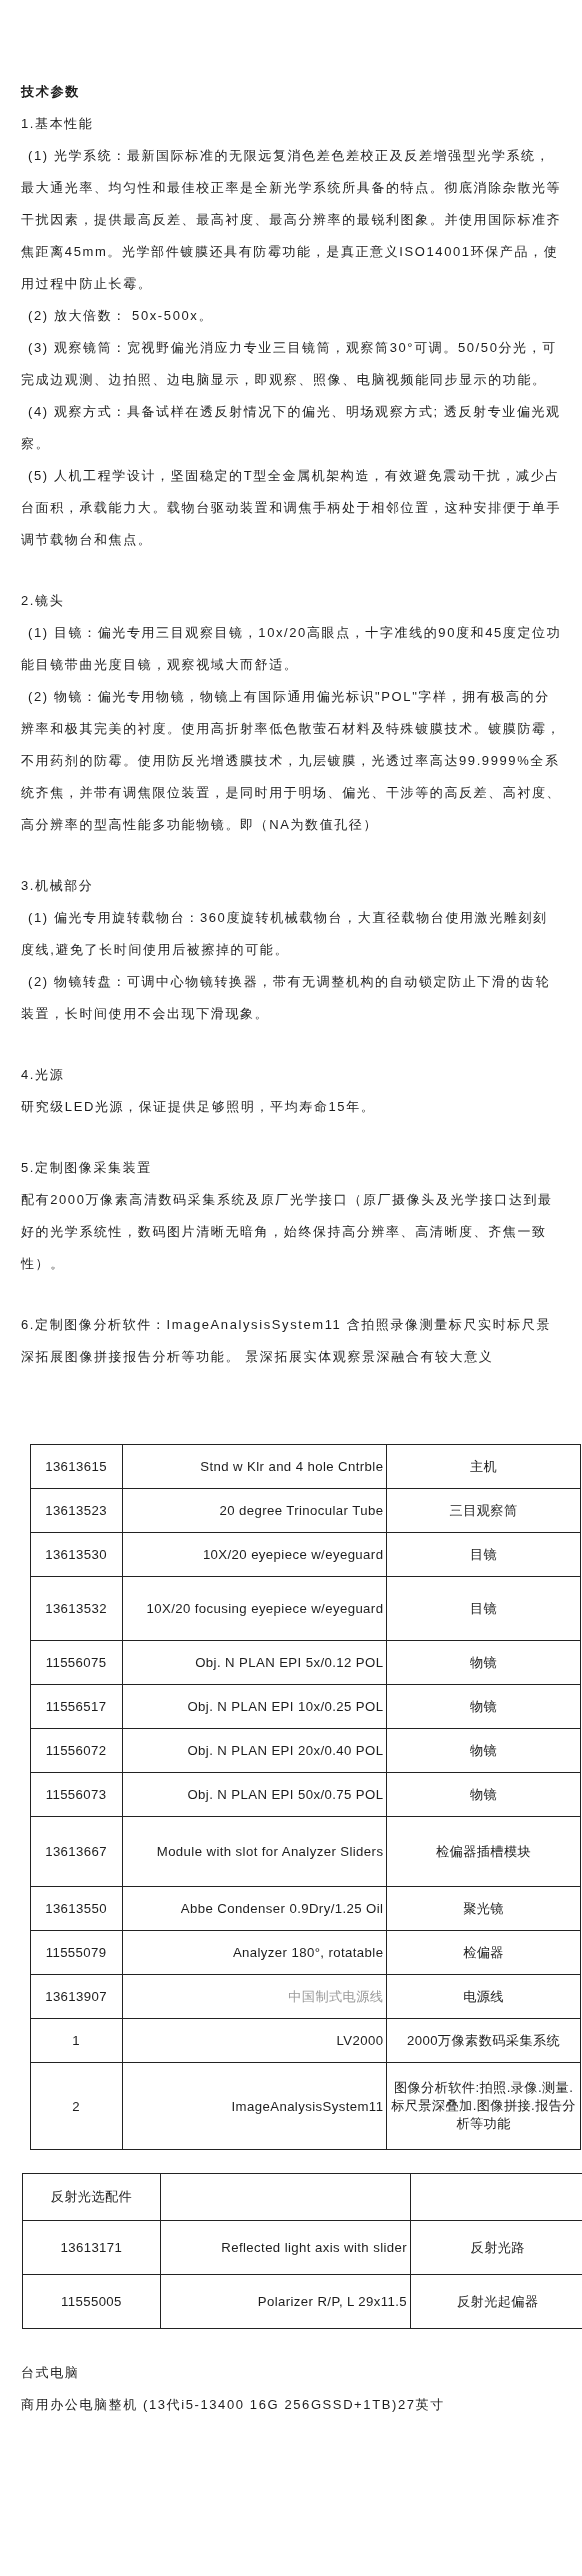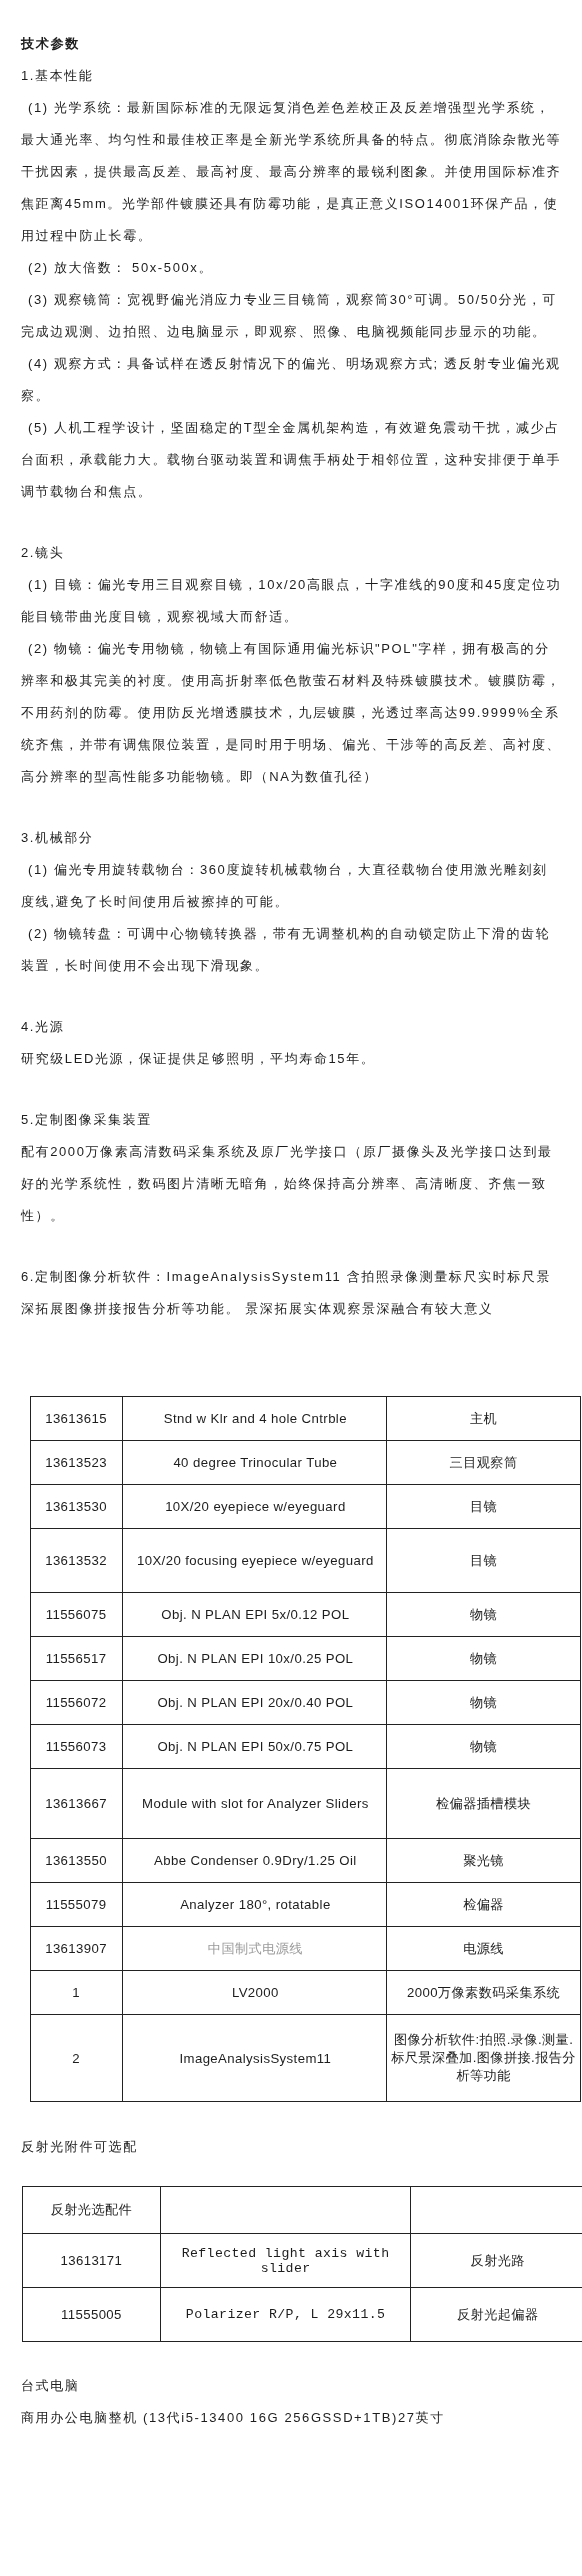--- a/index.html
+++ b/index.html
@@ -3,43 +3,43 @@
 <meta charset="utf-8">
 <style>
   html,body{margin:0;padding:0;background:#ffffff;}
   body{
     width:582px;min-height:2576px;
     color:#1d1d1d;
     font-family:"Liberation Sans","DejaVu Sans",sans-serif;
     font-size:13px;
   }
   .page{padding:28px 20px 31px 21px;box-sizing:border-box;}
-  .top-block{height:1365px;overflow:visible;}
+  .top-block{height:1365px;overflow:visible;margin-top:48px;}
   .line{margin:0;line-height:32px;letter-spacing:1.6px;}
   .doc-title{font-weight:bold;font-size:13.2px;}
   .sec-h{margin-top:0;}
   .sec-gap{margin-top:29px;}
   .indent{text-indent:7px;}
 
   table{border-collapse:collapse;table-layout:fixed;letter-spacing:0.4px;}
   table td{border:0.8px solid #222;padding:1.6px 3.1px;font-size:13.2px;overflow:hidden;}
   .parts-table{width:528px;margin:3.1px 0 0 8.5px;padding-left:46px;}
   .parts-table td.code{width:85px;text-align:center;}
-  .parts-table td.desc{width:256px;text-align:center;padding-left:4.7px;}
+  .parts-table td.desc{width:256px;text-align:right;padding-left:4.7px;}
   .parts-table td.name{width:186px;text-align:center;}
   .parts-table tr{height:44px;}
   .parts-table tr.h82{height:64px;}
   .parts-table tr.h90{height:70px;}
   .parts-table tr.h93{height:72px;}
   .parts-table tr.h112{height:87px;}
 
   .acc-heading{margin-top:29px;}
   .acc-table{width:541px;margin:23px 0 0 0.8px;}
   .acc-table td.code{width:131px;text-align:center;}
-  .acc-table td.desc{width:243px;text-align:center;font-family:Liberation Mono, monospace;}
+  .acc-table td.desc{width:243px;text-align:right;}
   .acc-table td.name{width:167px;text-align:center;}
   .acc-table tr{height:54px;}
   .acc-table tr.hdr{height:47px;}
 
   .gray{color:#9b9b9b;}
   .footer-heading{margin-top:28px;}
 </style>
 </head>
 <body>
 
@@ -86,21 +86,21 @@
 
   <table class="parts-table">
     <tbody>
       <tr>
         <td class="code">13613615</td>
         <td class="desc">Stnd w Klr and 4 hole Cntrble</td>
         <td class="name">主机</td>
       </tr>
       <tr>
         <td class="code">13613523</td>
-        <td class="desc">40 degree Trinocular Tube</td>
+        <td class="desc">20 degree Trinocular Tube</td>
         <td class="name">三目观察筒</td>
       </tr>
       <tr>
         <td class="code">13613530</td>
         <td class="desc">10X/20 eyepiece w/eyeguard</td>
         <td class="name">目镜</td>
       </tr>
       <tr class="h82">
         <td class="code">13613532</td>
         <td class="desc">10X/20 focusing eyepiece w/eyeguard</td>
@@ -152,21 +152,20 @@
         <td class="name">2000万像素数码采集系统</td>
       </tr>
       <tr class="h112">
         <td class="code">2</td>
         <td class="desc">ImageAnalysisSystem11</td>
         <td class="name">图像分析软件:拍照.录像.测量.标尺景深叠加.图像拼接.报告分析等功能</td>
       </tr>
     </tbody>
   </table>
 
-  <div class="line acc-heading">反射光附件可选配</div>
 
   <table class="acc-table">
     <tbody>
       <tr class="hdr">
         <td class="code">反射光选配件</td>
         <td class="desc"></td>
         <td class="name"></td>
       </tr>
       <tr>
         <td class="code">13613171</td>

